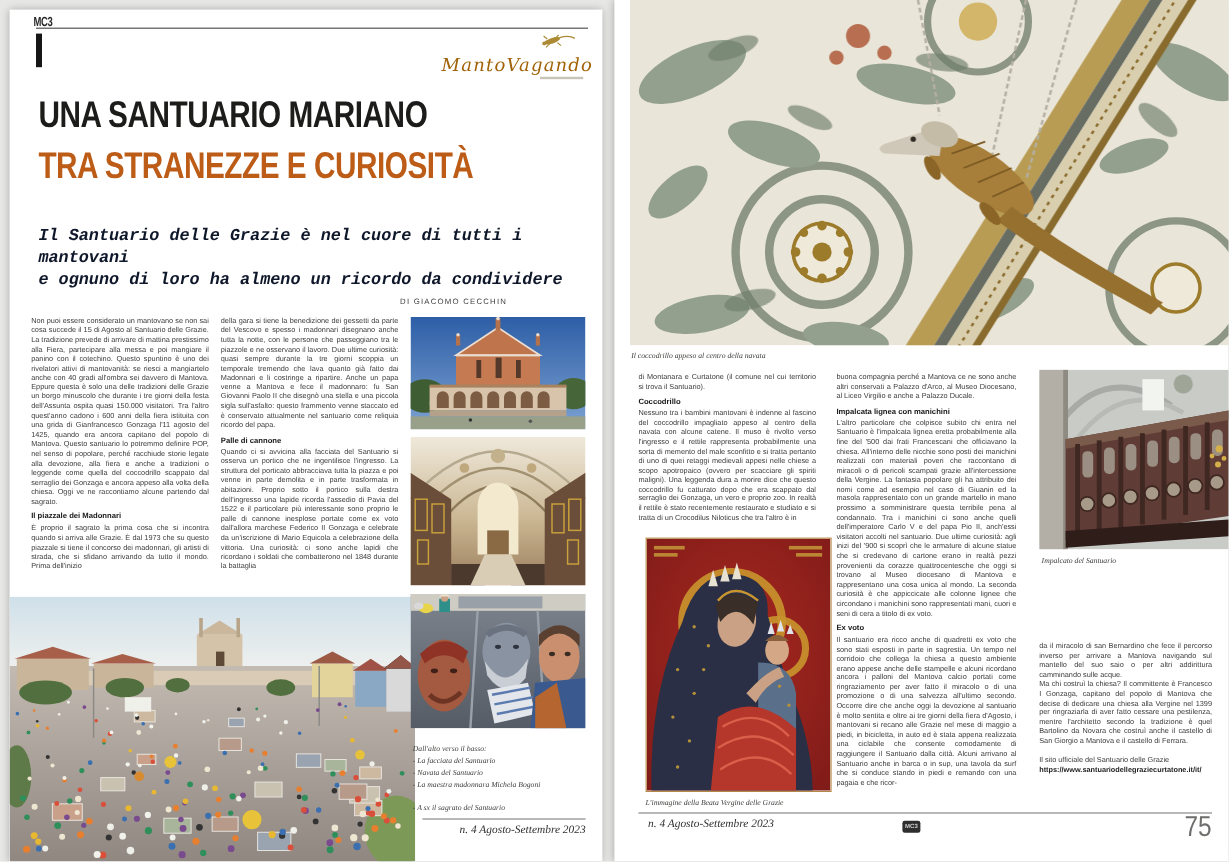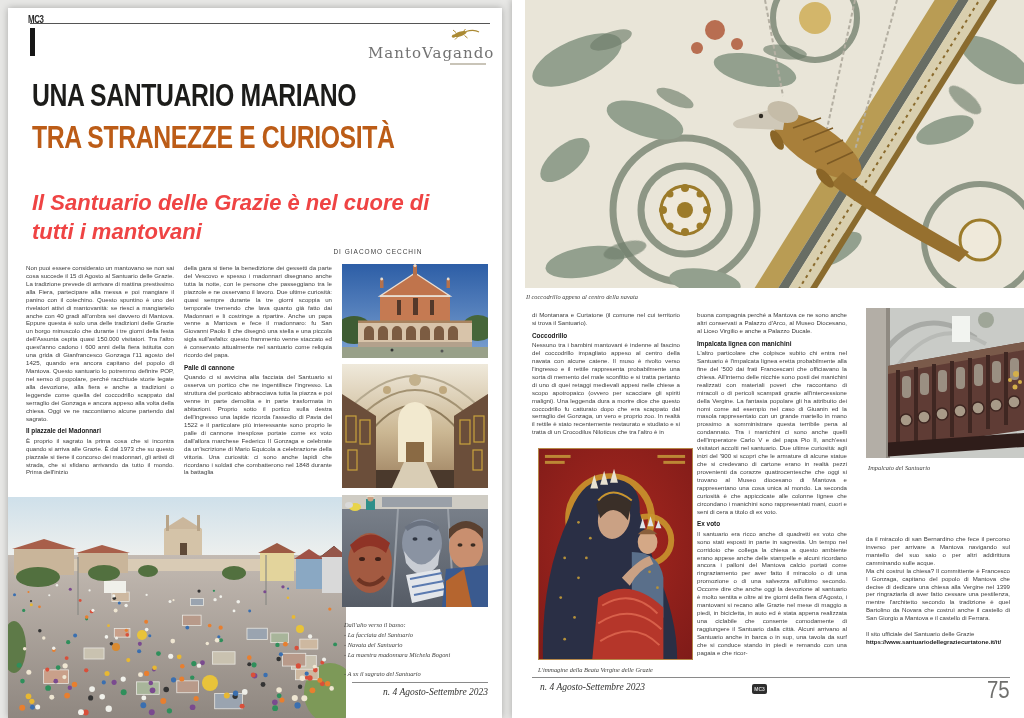--- a/index.html
+++ b/index.html
@@ -8,30 +8,30 @@
   .page { position:absolute; background:#ffffff; box-shadow:0 0 7px rgba(0,0,0,.28);padding-left:43px; }
   #left-page  { left:8px;  top:8px; width:494px; height:710px; }
   #right-page { left:512px; top:0;  width:512px; height:718px; }
   .abs { position:absolute; }
 
   
   .masthead { font-weight:700; font-size:11px; color:#2a2a2a; letter-spacing:-0.5px;
               transform:scaleX(.72); transform-origin:left top; }
   .head-rule { height:1px; background:#555; }
   .head-bar { width:5px; background:#161616; }
-  .logo-script { font-family:"DejaVu Serif", serif; font-size:15px;
-                 color:#737373; letter-spacing:1px; }
+  .logo-script { font-family:"DejaVu Serif", serif; font-style:italic; font-size:15px;
+                 color:#a16207; letter-spacing:1px; }
   .logo-sub { height:2px; width:36px; background:#c9c4b8; margin-left:58px; margin-top:1px; }
 
   
   .title { font-size:31px; font-weight:700; letter-spacing:-.5px; color:#1c1c1a;
            transform:scaleX(.80); transform-origin:left top; white-space:nowrap; }
   .title.accent { color:#bc5c17; }
-  .standfirst { font-family:Liberation Sans, sans-serif; font-style:italic; font-weight:700;
-                font-size:22px; line-height:1.32; color:#ef4444; }
+  .standfirst { font-family:Liberation Mono, monospace; font-style:italic; font-weight:700;
+                font-size:14px; line-height:1.32; color:#0f172a; }
   .byline { font-size:6.5px; letter-spacing:1px; color:#3e3e3e; text-align:center; }
 
   
   .col { position:absolute; width:148px; font-size:6.1px; line-height:1.3;
          color:#3c3c3c; text-align:justify; }
   .col p { margin-bottom:0; }
   .subhead { font-weight:700; font-size:6.4px; color:#181818; margin:5px 0 1px; text-align:left; }
   .sitehead { font-weight:400; margin-top:8px; }
   .siteurl { font-weight:700; color:#222; word-break:break-all; }
 
@@ -68,20 +68,21 @@
     </svg>
     <div class="logo-script" style="margin-top:-6px;">MantoVagando</div>
     <div class="logo-sub" style="margin-left:82px;"></div>
   </div>
 
   <div class="abs title" style="left:24px; top:70px;">UNA SANTUARIO MARIANO</div>
   <div class="abs title accent" style="left:24px; top:112px;">TRA STRANEZZE E CURIOSITÀ</div>
 
   <div class="abs standfirst" style="left:24px; top:180px; width:440px;">
     <div>Il Santuario delle Grazie è nel cuore di tutti i mantovani</div>
+    <div>e ognuno di loro ha almeno un ricordo da condividere</div>
   </div>
 
   <div class="abs byline" style="left:260px; top:240px; width:220px;">DI GIACOMO CECCHIN</div>
 
   <div class="col" style="left:18px; top:256px;">
     <p>Non puoi essere considerato un mantovano se non sai cosa succede il 15 di Agosto al Santuario delle Grazie. La tradizione prevede di arrivare di mattina prestissimo alla Fiera, partecipare alla messa e poi mangiare il panino con il cotechino. Questo spuntino è uno dei rivelatori attivi di mantovanità: se riesci a mangiartelo anche con 40 gradi all'ombra sei davvero di Mantova. Eppure questa è solo una delle tradizioni delle Grazie un borgo minuscolo che durante i tre giorni della festa dell'Assunta ospita quasi 150.000 visitatori. Tra l'altro quest'anno cadono i 600 anni della fiera istituita con una grida di Gianfrancesco Gonzaga l'11 agosto del 1425, quando era ancora capitano del popolo di Mantova. Questo santuario lo potremmo definire POP, nel senso di popolare, perché racchiude storie legate alla devozione, alla fiera e anche a tradizioni o leggende come quella del coccodrillo scappato dal serraglio dei Gonzaga e ancora appeso alla volta della chiesa. Oggi ve ne raccontiamo alcune partendo dal sagrato.</p>
     <div class="subhead">Il piazzale dei Madonnari</div>
     <p>È proprio il sagrato la prima cosa che si incontra quando si arriva alle Grazie. È dal 1973 che su questo piazzale si tiene il concorso dei madonnari, gli artisti di strada, che si sfidano arrivando da tutto il mondo. Prima dell'inizio</p>
   </div>
 

